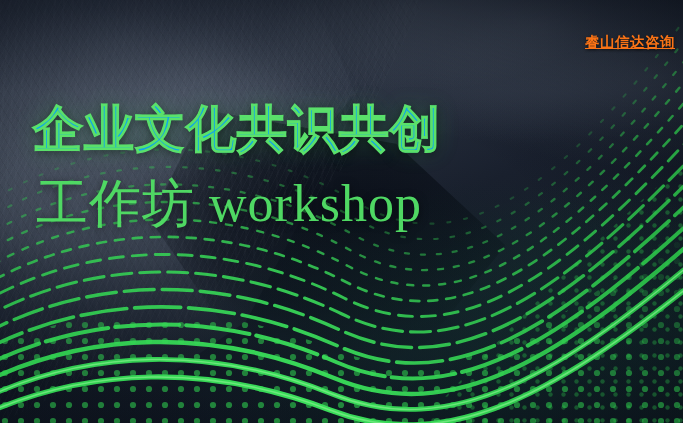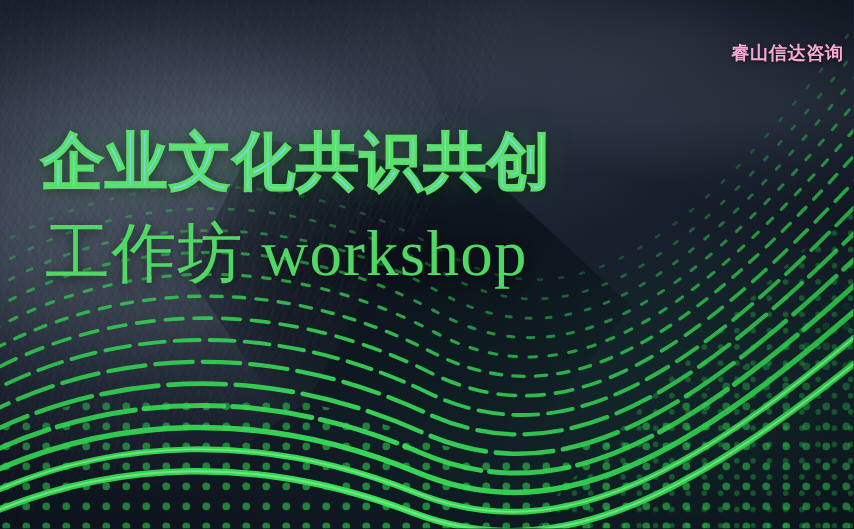--- a/index.html
+++ b/index.html
@@ -68,32 +68,33 @@
   #wave { position:absolute; inset:0; }
   #wave svg { display:block; width:683px; height:423px; }
 
   
   .logo {
     position:absolute;
     top:33px; right:8px;
     font-size:14.5px;
     font-weight:700;
     letter-spacing:.5px;
-    color:#f9a8d4;
+    color:#f97316;
     text-shadow:0 1px 3px rgba(0,0,0,.65);
     white-space:nowrap;
+    text-decoration:underline;
   }
   .title {
     position:absolute;
     left:33px; top:103px;
     font-size:50px;
     font-weight:900;
     letter-spacing:1px;
     line-height:1.06;
-    color:#7dd3fc;
+    color:#0ea5e9;
     white-space:nowrap;
     text-shadow:
       0 0 1px #5ae06a,
       0 2px 10px rgba(0,0,0,.55),
       0 0 22px rgba(60,210,90,.30);
     -webkit-text-stroke:1.1px #5ae06a;
   }
   .subtitle {
     position:absolute;
     left:36px; top:175px;

